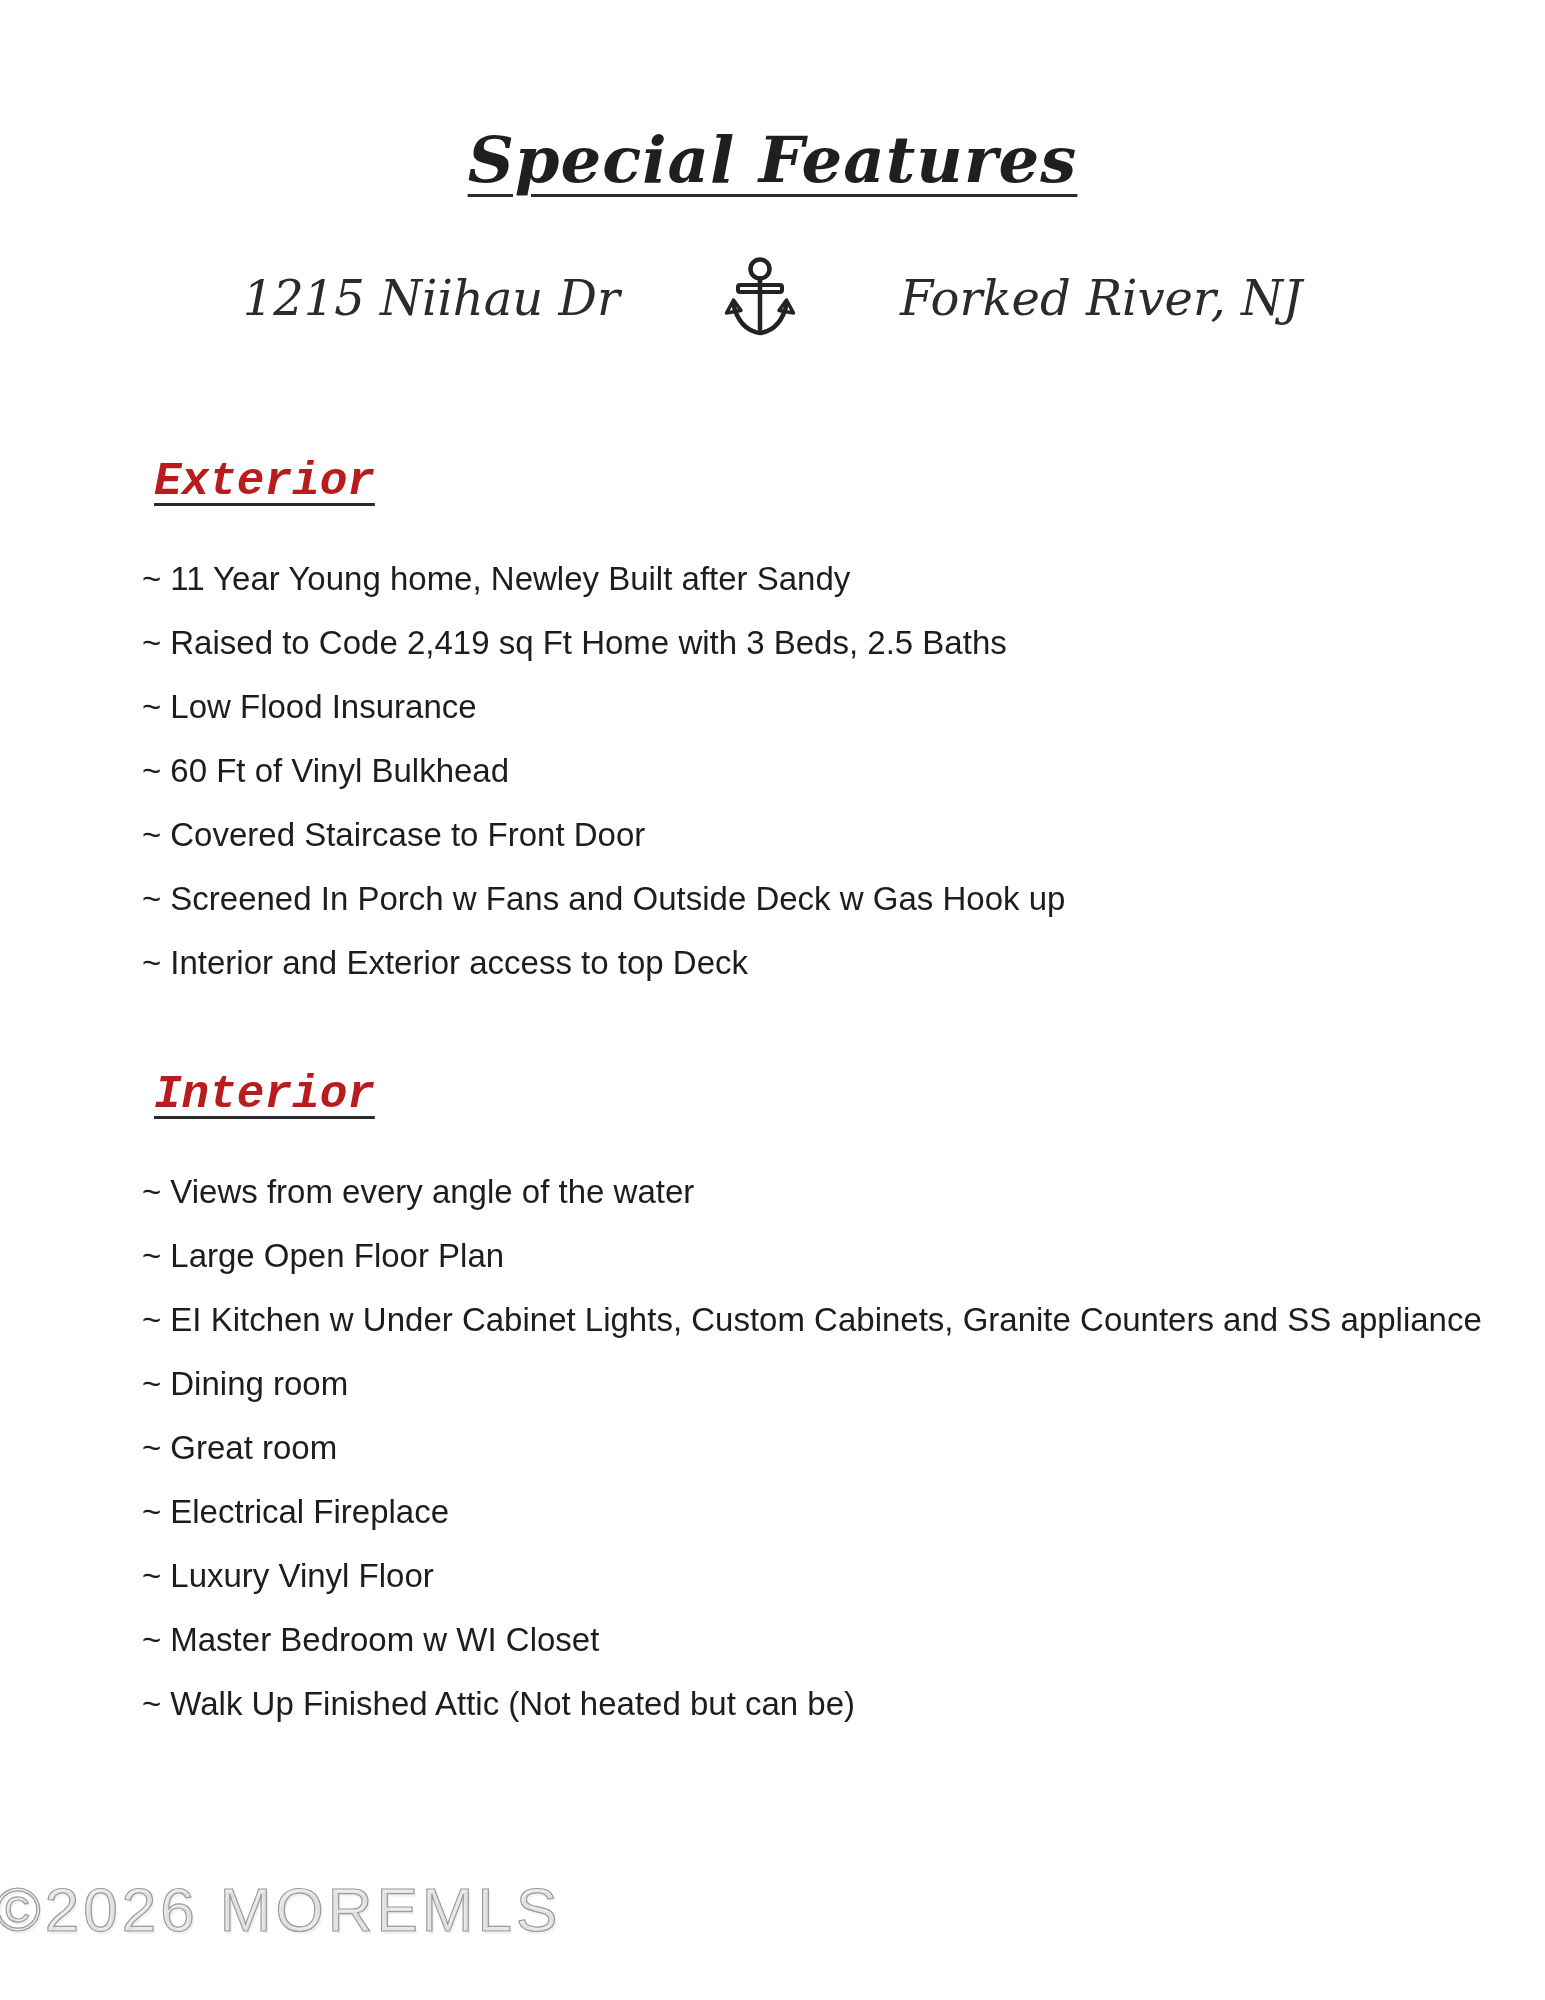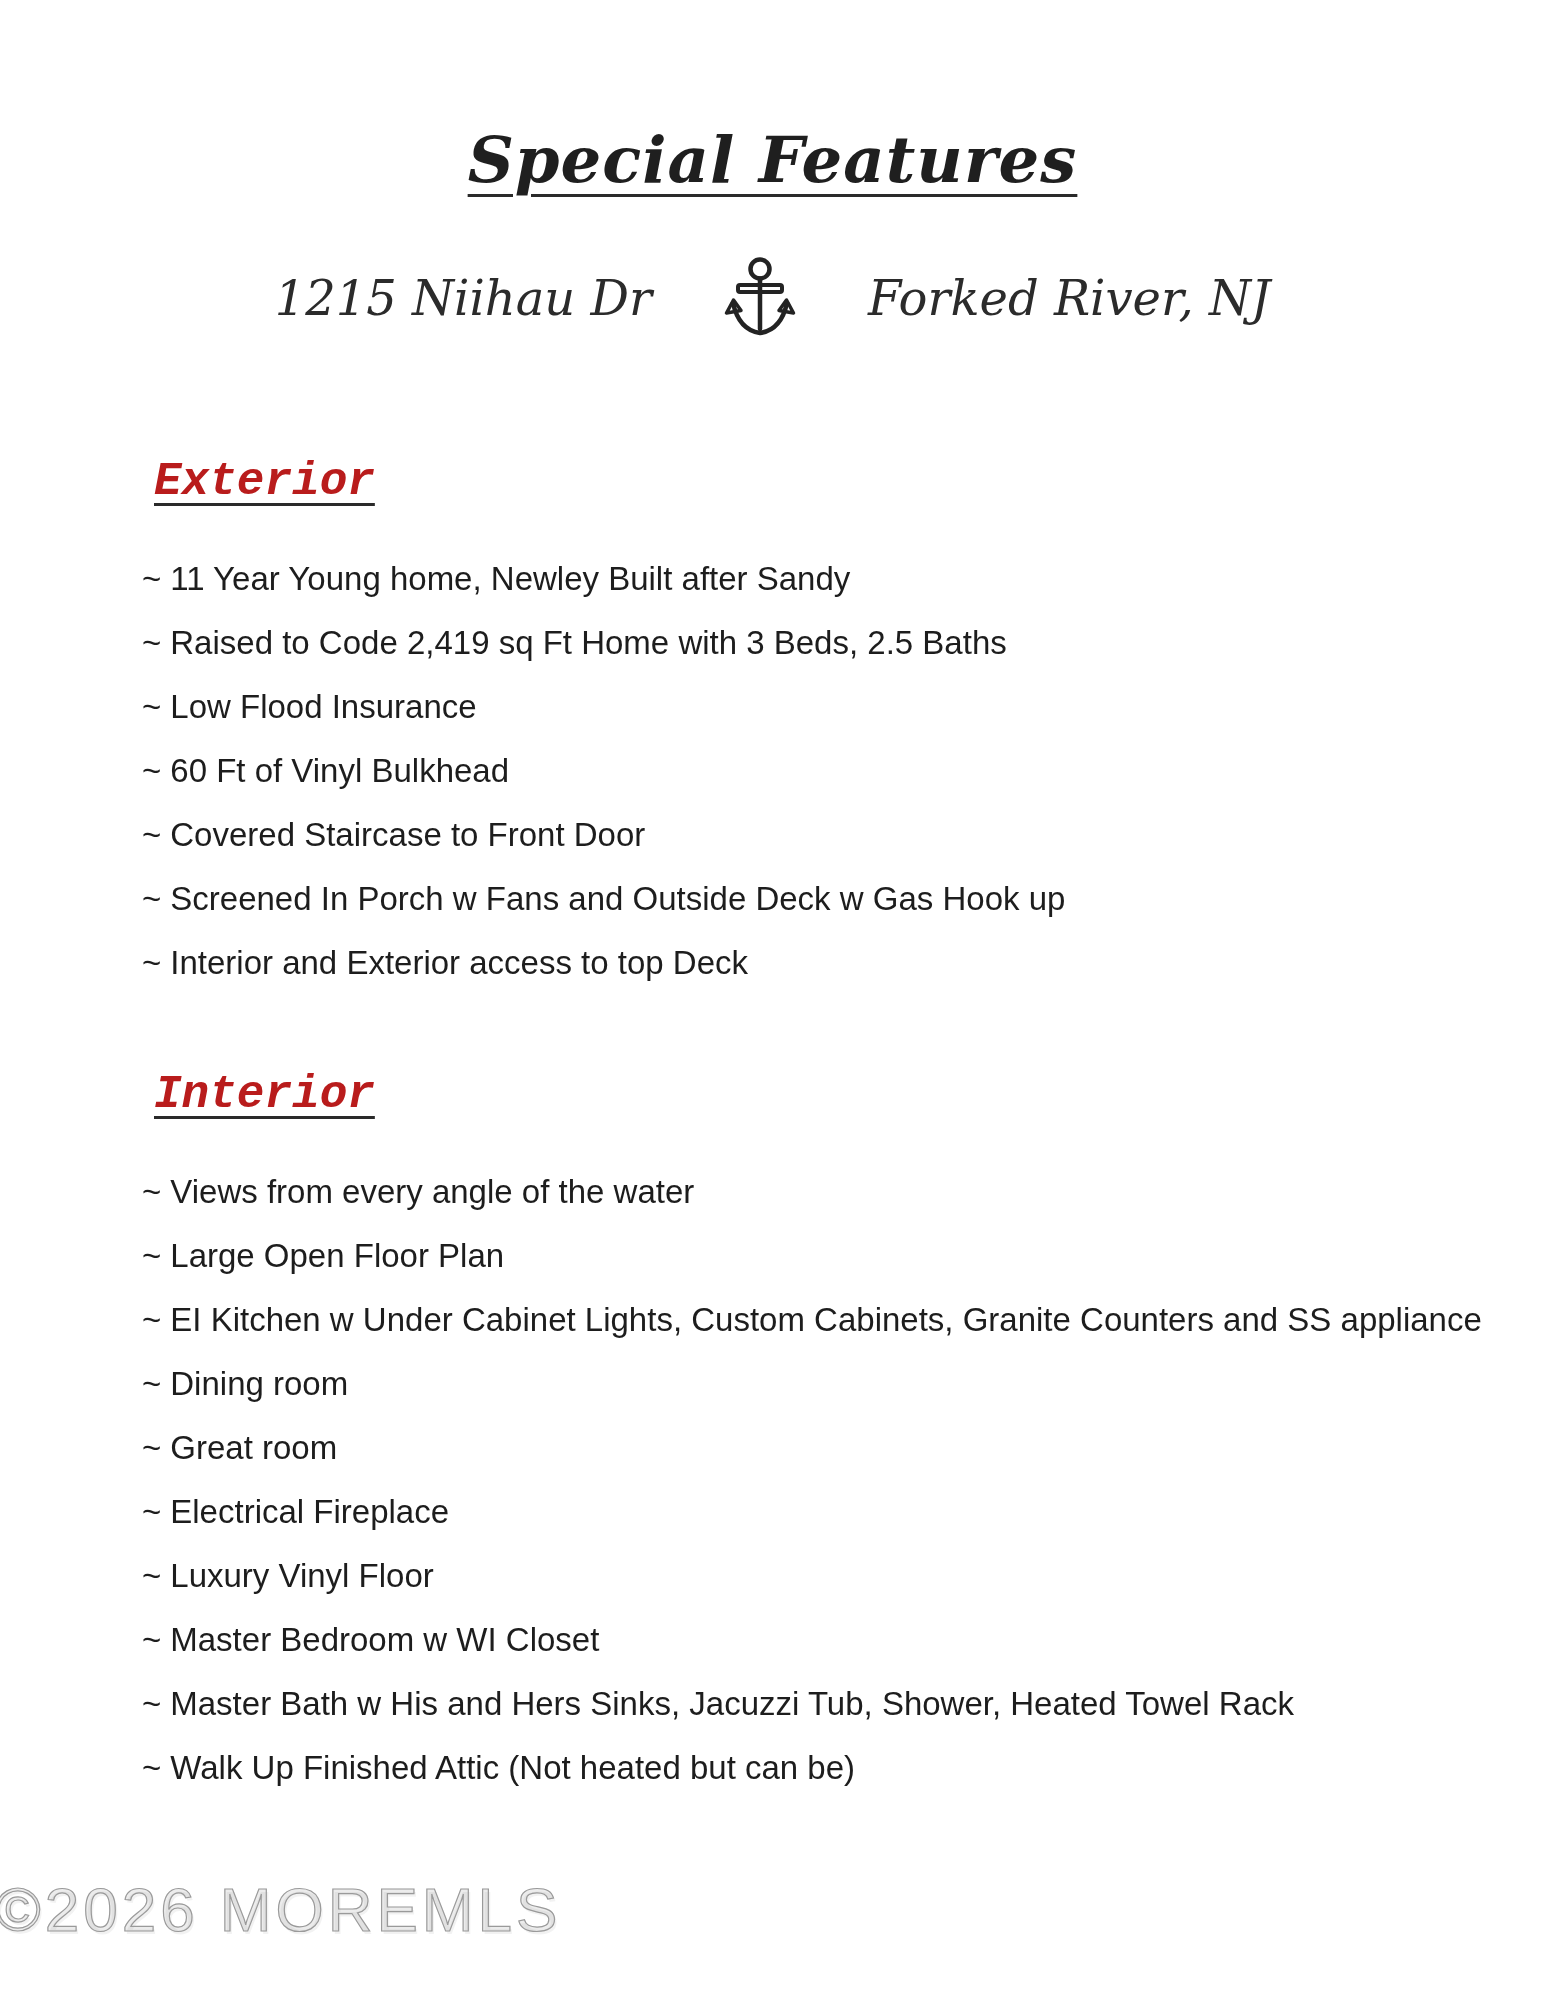--- a/index.html
+++ b/index.html
@@ -38,21 +38,21 @@
     text-decoration-thickness: 3px;
     text-underline-offset: 12px;
     text-decoration-color: #2a2a2a;
   }
 
   .address-row {
     margin-top: 58px;
     display: flex;
     justify-content: center;
     align-items: center;
-    gap: 72px;
+    gap: 104px;
     font-size: 48px;
     color: #2b2b2b;
   }
   .anchor-wrap svg {
     display: block;
     width: 72px;
     height: 86px;
   }
 
   .content {
@@ -140,19 +140,18 @@
 
   <ul class="features">
     <li><span class="tilde">~</span><span>Views from every angle of the water</span></li>
     <li><span class="tilde">~</span><span>Large Open Floor Plan</span></li>
     <li><span class="tilde">~</span><span>EI Kitchen w Under Cabinet Lights, Custom Cabinets, Granite Counters and SS appliance</span></li>
     <li><span class="tilde">~</span><span>Dining room</span></li>
     <li><span class="tilde">~</span><span>Great room</span></li>
     <li><span class="tilde">~</span><span>Electrical Fireplace</span></li>
     <li><span class="tilde">~</span><span>Luxury Vinyl Floor</span></li>
     <li><span class="tilde">~</span><span>Master Bedroom w WI Closet</span></li>
-    <li><span class="tilde">~</span><span>Master Bath w His and Hers Sinks, Jacuzzi Tub, Shower, Heated Towel Rack</span></li>
     <li><span class="tilde">~</span><span>Walk Up Finished Attic (Not heated but can be)</span></li>
   </ul>
 
 </div>
 
 <div class="watermark">©2026 MOREMLS</div>
 
 </body></html>

